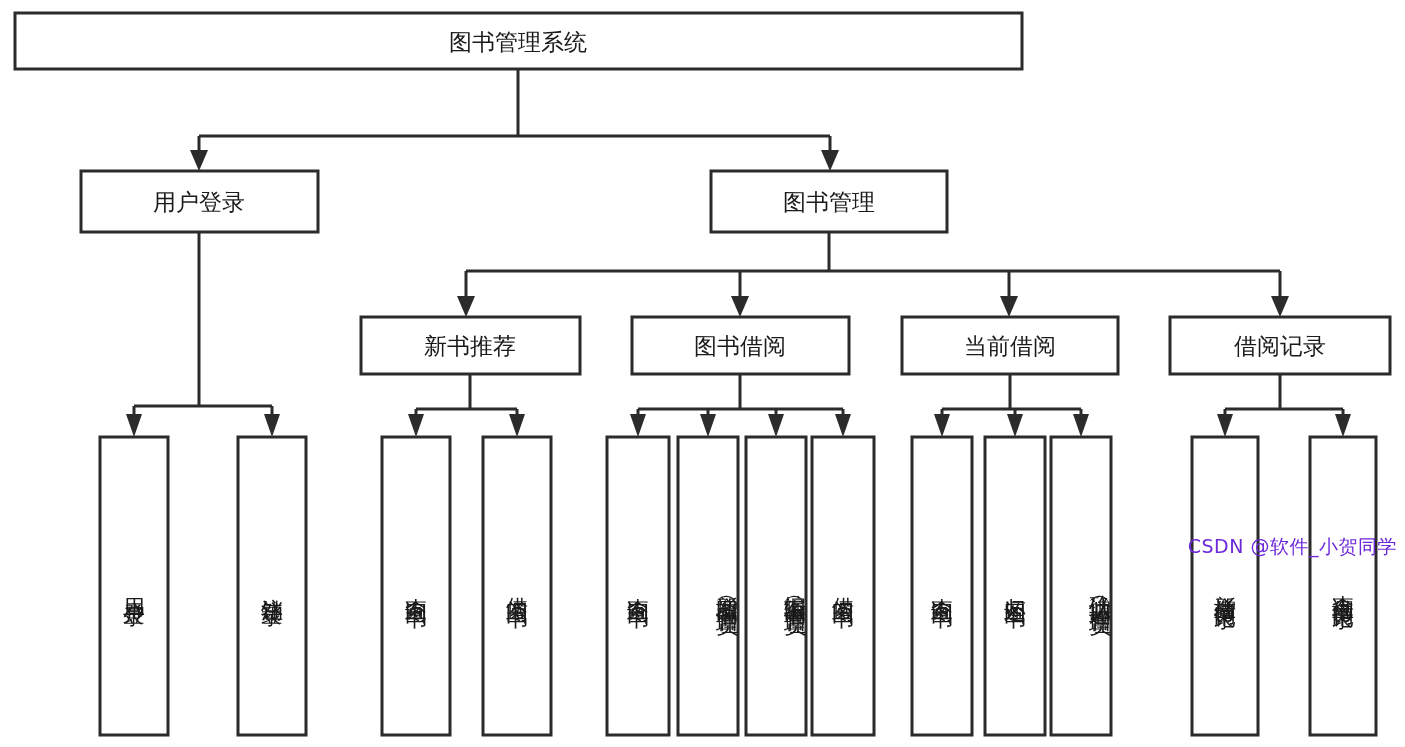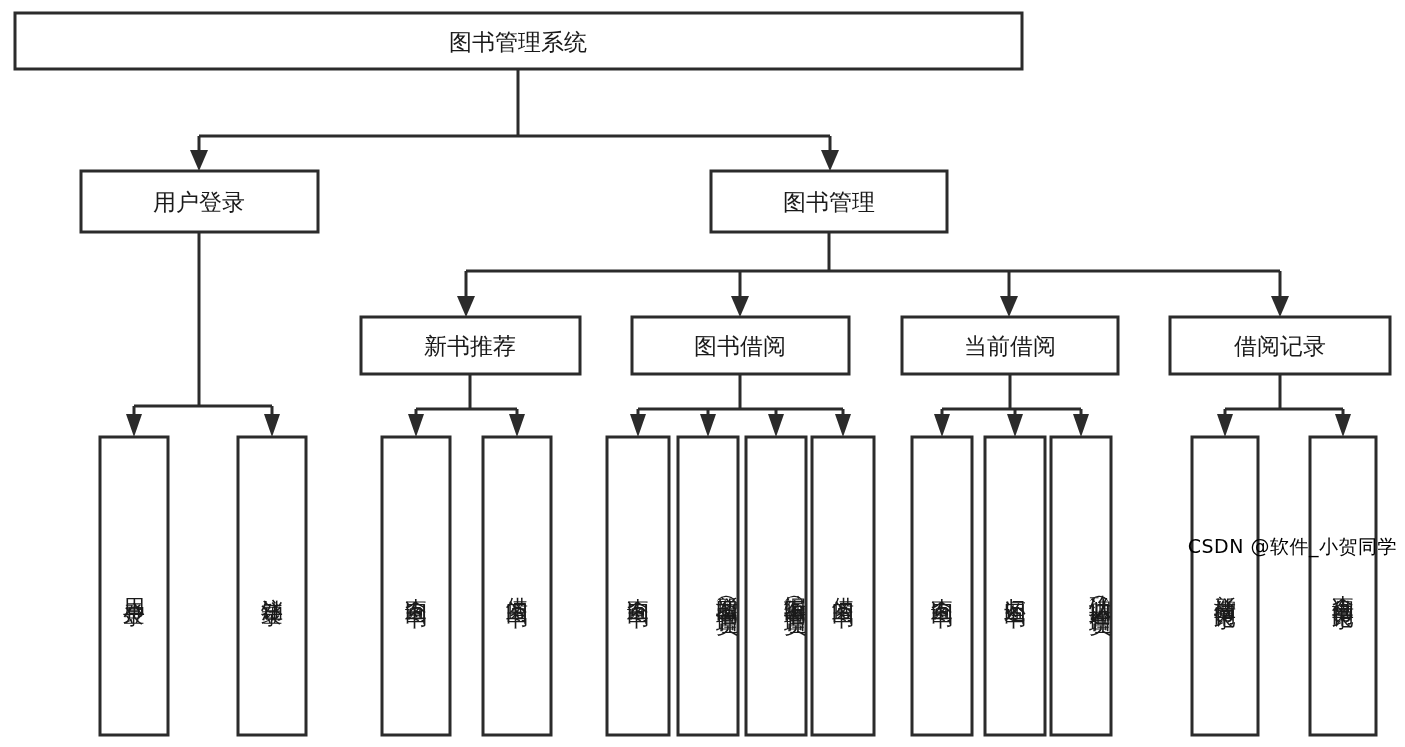--- a/index.html
+++ b/index.html
@@ -66,21 +66,21 @@
     align-items: center;
     justify-content: center;
     pointer-events: none;
   }
   #watermark {
     position: absolute;
     right: 8px;
     bottom: 4px;
     font-family: "DejaVu Sans", "Liberation Sans", sans-serif;
     font-size: 19px;
-    color: #000000;
+    color: #6d28d9;
     letter-spacing: 0.5px;
     white-space: nowrap;
   }
 </style>
 </head>
 <body>
 
 <div id="diagram-root">
 
   <svg id="tree-svg" viewBox="0 0 1405 747">

